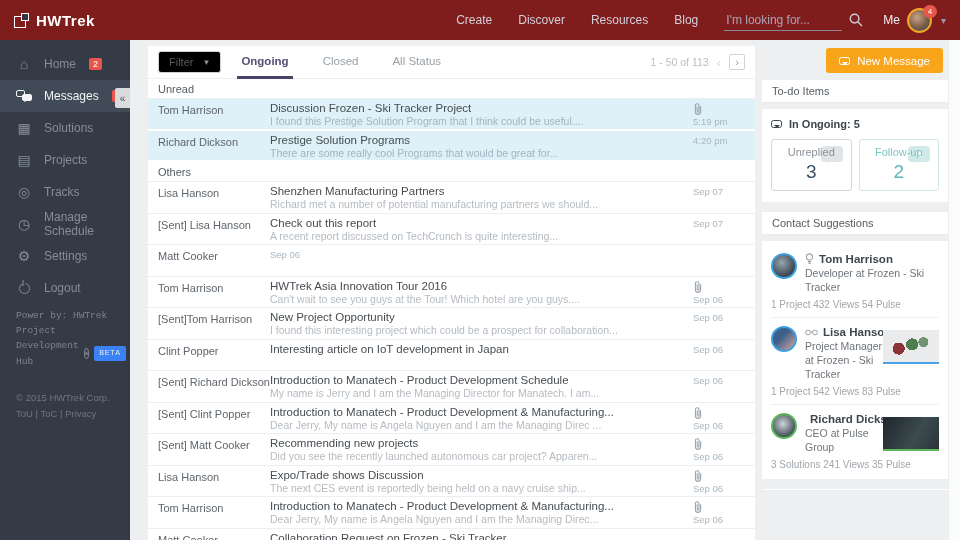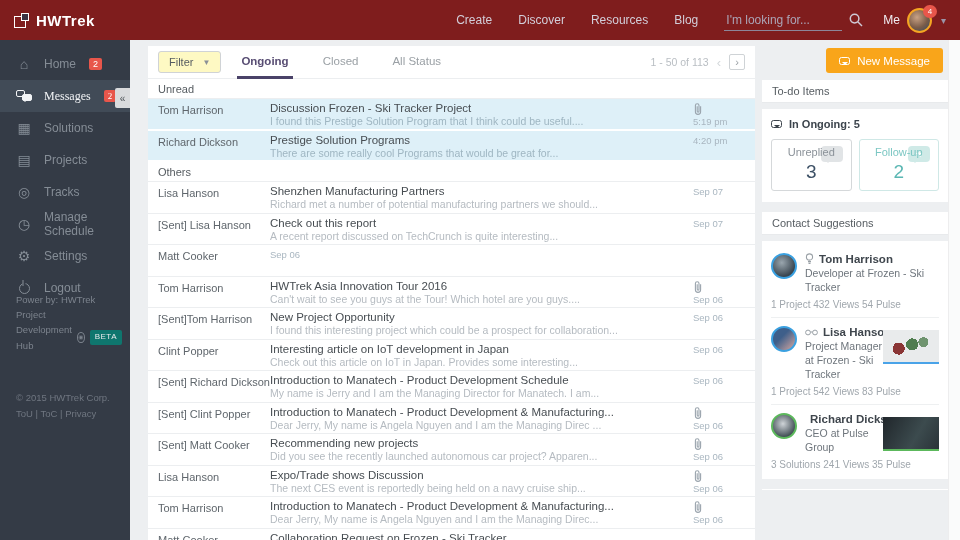--- a/index.html
+++ b/index.html
@@ -21,43 +21,43 @@
   .me-wrap { display:flex; align-items:center; gap:7px; margin:0 14px 0 20px; }
   .me-label { color:#f0eef3; font-size:12px; }
   .me-avatar { position:relative; width:25px; height:25px; border-radius:50%; border:2px solid #f5a623; background:radial-gradient(circle at 38% 35%, #c9a284, #7a5c49 55%, #2f4a66); }
   .me-badge { position:absolute; top:-5px; right:-7px; min-width:14px; height:13px; border-radius:7px; background:#e8564b; color:#fff; font-size:8px; display:flex; align-items:center; justify-content:center; padding:0 3px; }
   .me-caret { color:#9b94a8; font-size:10px; margin-left:2px; }
 
   
   .leftbar { position:absolute; left:0; top:40px; width:130px; height:500px; background:#343b46; z-index:4; }
   .side-items { padding-top:8px; }
   .side-item { display:flex; align-items:center; gap:11px; height:32px; padding-left:15px; color:#858d96; cursor:pointer; font-size:12px; }
-  .side-item.active { background:#414b57; color:#f2f4f6;font-family:Liberation Serif, serif; }
+  .side-item.active { background:#414b57; color:#f2f4f6; }
   .si-icon { width:18px; display:flex; justify-content:center; font-size:14px; flex:none; }
   .si-badge { background:#e8564b; color:#fff; font-size:9px; border-radius:2px; padding:1px 4px; margin-left:2px; }
   .chat2 { position:relative; width:16px; height:12px; flex:none; }
   .chat2 i { position:absolute; border:1.3px solid currentColor; border-radius:2px; }
   .chat2 i:first-child { left:0; top:0; width:9px; height:7px; }
   .chat2 i:last-child { right:0; bottom:1px; width:10px; height:7px; background:currentColor; }
   .chat2::after { content:""; position:absolute; left:6px; bottom:-3px; border:3px solid transparent; border-top-color:currentColor; }
   .power-ic { position:relative; width:11px; height:11px; border:1.5px solid currentColor; border-radius:50%; }
   .power-ic::after { content:""; position:absolute; top:-4px; left:50%; transform:translateX(-50%); width:2px; height:6px; background:#343b46; border-left:1.5px solid currentColor; }
   .collapse-btn { position:absolute; top:48px; right:0; width:15px; height:20px; background:#d9dbdd; color:#4a5055; font-size:10px; display:flex; align-items:center; justify-content:center; cursor:pointer; border-radius:2px 0 0 2px; }
-  .side-power { position:absolute; top:252px; left:16px; right:8px; font-size:9.5px; color:#7c838d; line-height:1.6; }
+  .side-power { position:absolute; top:268px; left:16px; right:8px; font-size:9.5px; color:#7c838d; line-height:1.6;font-family:Liberation Mono, monospace; }
   .beta-row { display:flex; align-items:center; gap:5px; }
   .beta-ic { width:11px; height:11px; border:1.2px solid #7c838d; border-radius:50%; display:inline-flex; align-items:center; justify-content:center; font-size:6px; }
-  .beta-badge { background:#0f766e; color:#e8eaec; font-size:8px; padding:1px 5px; border-radius:2px; letter-spacing:.5px; }
+  .beta-badge { background:#3b82f6; color:#e8eaec; font-size:8px; padding:1px 5px; border-radius:2px; letter-spacing:.5px; }
   .side-copy { position:absolute; top:350px; left:16px; font-size:9.5px; color:#6f7680; line-height:1.7; }
   .side-links span.lnk { cursor:pointer; }
 
   
   .main { position:absolute; left:130px; top:40px; width:630px; height:500px; }
   .panel { position:absolute; left:18px; top:6px; width:607px; height:494px; background:#fff; overflow:hidden; }
   .toolbar { display:flex; align-items:center; height:33px; border-bottom:1px solid #eceef0; padding:0 10px; }
-  .filter-btn { display:flex; align-items:center; gap:9px; border:1px solid #d0d3d6; border-radius:3px; padding:4px 10px; font-size:11px; color:#565c61; cursor:pointer; background:#fef9c3; }
+  .filter-btn { display:flex; align-items:center; gap:9px; border:1px solid #d0d3d6; border-radius:3px; padding:4px 10px; font-size:11px; color:#565c61; cursor:pointer; background:#000000; }
   .filter-caret { font-size:8px; color:#8a9097; }
   .tabs { display:flex; align-items:stretch; margin-left:16px; height:33px; }
   .tab { display:flex; align-items:center; padding:0 4px; margin-right:26px; font-size:11.5px; color:#9aa0a5; cursor:pointer; border-bottom:3px solid transparent; }
   .tab.active { color:#584d73; font-weight:bold; border-bottom-color:#4a4268; }
   .pager { margin-left:auto; display:flex; align-items:center; gap:8px; }
   .pager-range { color:#b9bec3; font-size:10.5px; }
   .pager-prev { color:#d4d8db; font-size:13px; cursor:default; }
   .pager-next { width:16px; height:16px; border:1px solid #cfd3d6; border-radius:2px; color:#9aa0a5; font-size:11px; display:flex; align-items:center; justify-content:center; cursor:pointer; }
   .sec-head { height:20px; display:flex; align-items:center; padding-left:10px; font-size:11px; color:#565c61; border-bottom:1px solid #eceef0; background:#fff; }
   .msg-row { display:flex; height:31.5px; border-bottom:1px solid #eceef0; cursor:pointer; background:#fff; }
@@ -319,21 +319,20 @@
           <div class="msg-right">
 
             <span class="msg-time">Sep 06</span>
           </div>
         </div>
 
         <div class="msg-row">
           <div class="msg-sender">Clint Popper</div>
           <div class="msg-mid">
             <div class="msg-subject">Interesting article on IoT development in Japan</div>
-            <div class="msg-preview">Check out this article on IoT in Japan. Provides some interesting...</div>
           </div>
           <div class="msg-right">
 
             <span class="msg-time">Sep 06</span>
           </div>
         </div>
 
         <div class="msg-row">
           <div class="msg-sender">[Sent] Richard Dickson</div>
           <div class="msg-mid">

